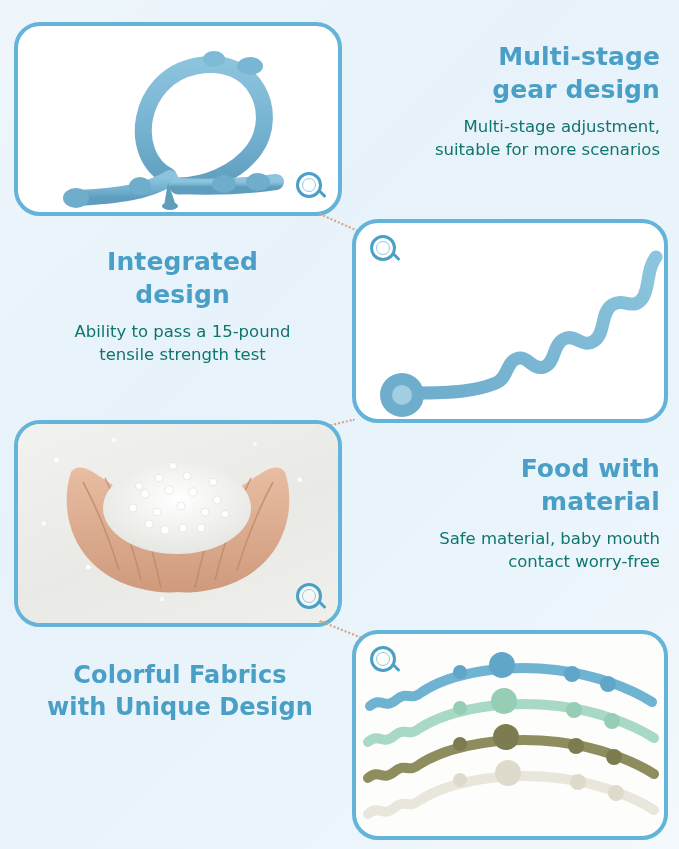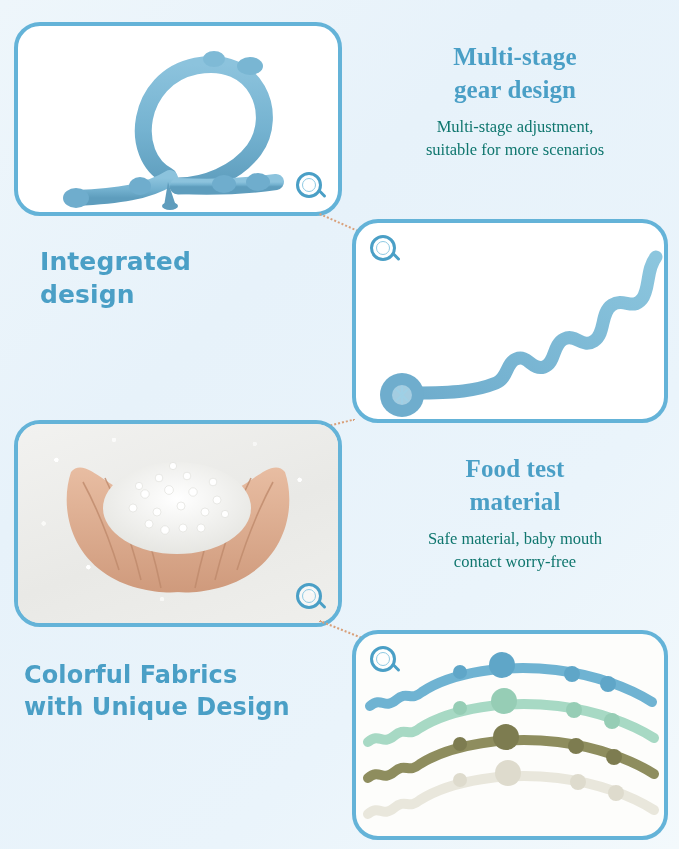--- a/index.html
+++ b/index.html
@@ -46,22 +46,22 @@
   .headline.big {
     font-size: 24px;
   }
   .sub {
     color: #0f766e;
     font-size: 16.5px;
     line-height: 1.42;
     margin: 0;
     white-space: pre-line;
   }
-  .ta-right { text-align: left; }
-  .ta-left { text-align: center; font-family: Liberation Serif, serif; }
+  .ta-right { text-align: center; }
+  .ta-left { text-align: right; }
 
   
   .magnifier {
     position: absolute;
     width: 26px;
     height: 26px;
     border-radius: 50%;
     border: 3px solid #4a9fc6;
     background: rgba(255,255,255,0.55);
     box-sizing: border-box;
@@ -200,20 +200,22 @@
       </g>
     </svg>
     <div class="magnifier" style="left:14px; top:12px;">
       <div class="inner"></div>
     </div>
   </div>
 
   <div class="txtblock ta-right" style="left:40px; top:245px; width:285px;">
     <p class="headline">Integrated
 design</p>
+    <p class="sub">Ability to pass a 15-pound
+tensile strength test</p>
   </div>
 
   <div class="connector" style="left:300px; top:432px; width:56px; transform: rotate(-14deg);"></div>
 
   <div class="panel" id="panel-3">
     <div class="beadfield"></div>
     <svg class="hands" width="250" height="170" viewBox="0 0 250 170">
       <defs>
         <linearGradient id="skin" x1="0" y1="0" x2="0" y2="1">
           <stop offset="0%" stop-color="#e8bda2"></stop>
@@ -261,21 +263,21 @@
         <circle cx="160" cy="40" r="3.8"></circle>
           <circle cx="172" cy="72" r="3.6"></circle>
       </g>
     </svg>
     <div class="magnifier" style="right:16px; bottom:14px;">
       <div class="inner"></div>
     </div>
   </div>
 
   <div class="txtblock ta-left" style="left:370px; top:452px; width:290px;">
-    <p class="headline">Food test
+    <p class="headline">Food with
 material</p>
     <p class="sub">Safe material, baby mouth
 contact worry-free</p>
   </div>
 
   <div class="connector" style="left:320px; top:620px; width:52px; transform: rotate(22deg);"></div>
 
   <div class="txtblock ta-right" style="left:24px; top:660px; width:312px;">
     <p class="headline big">Colorful Fabrics
 with Unique Design</p>

